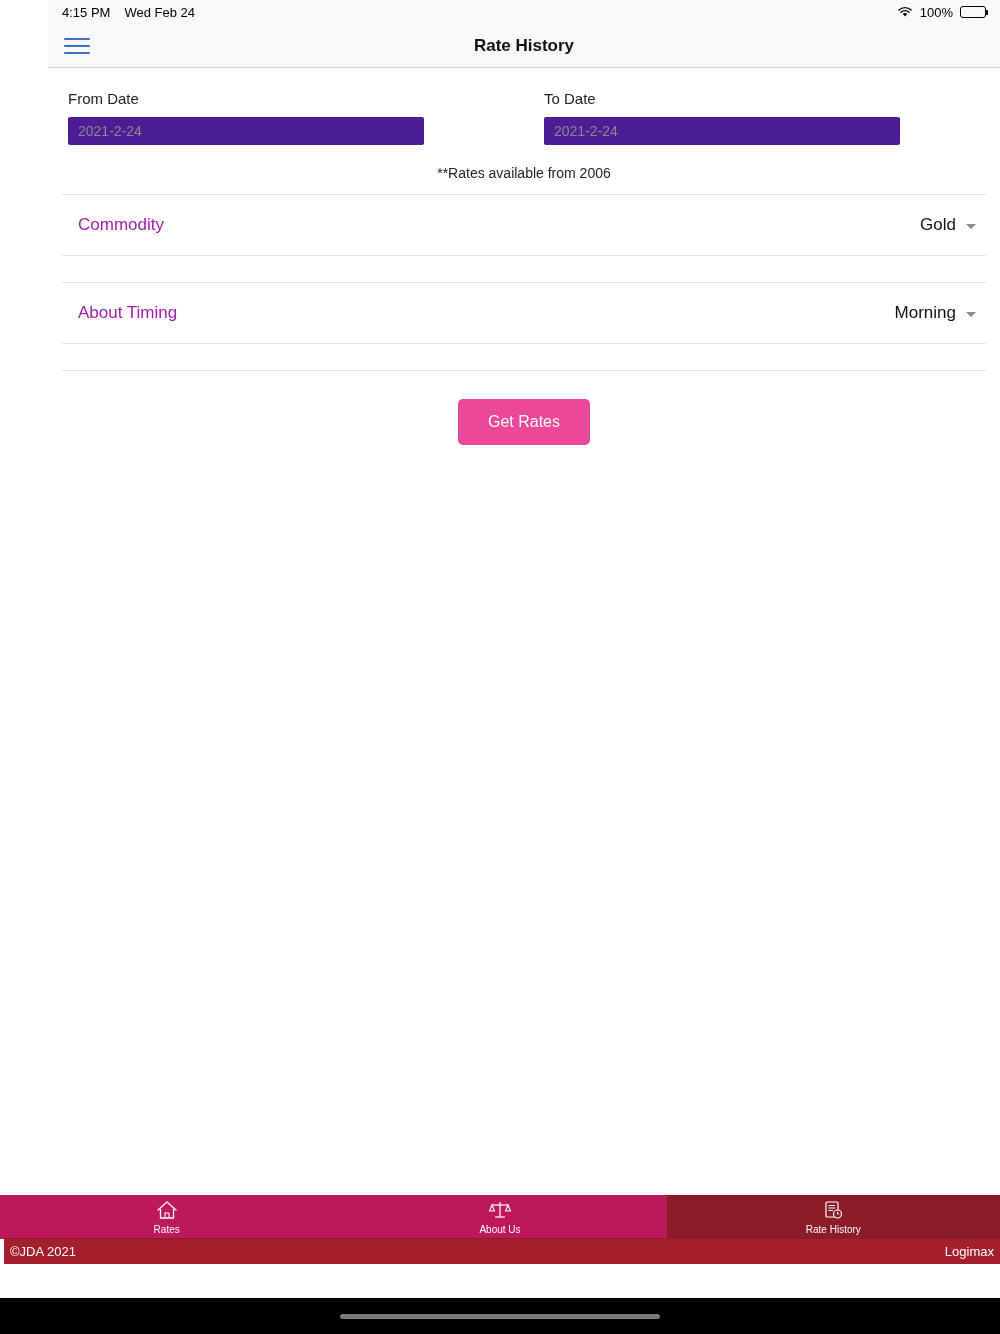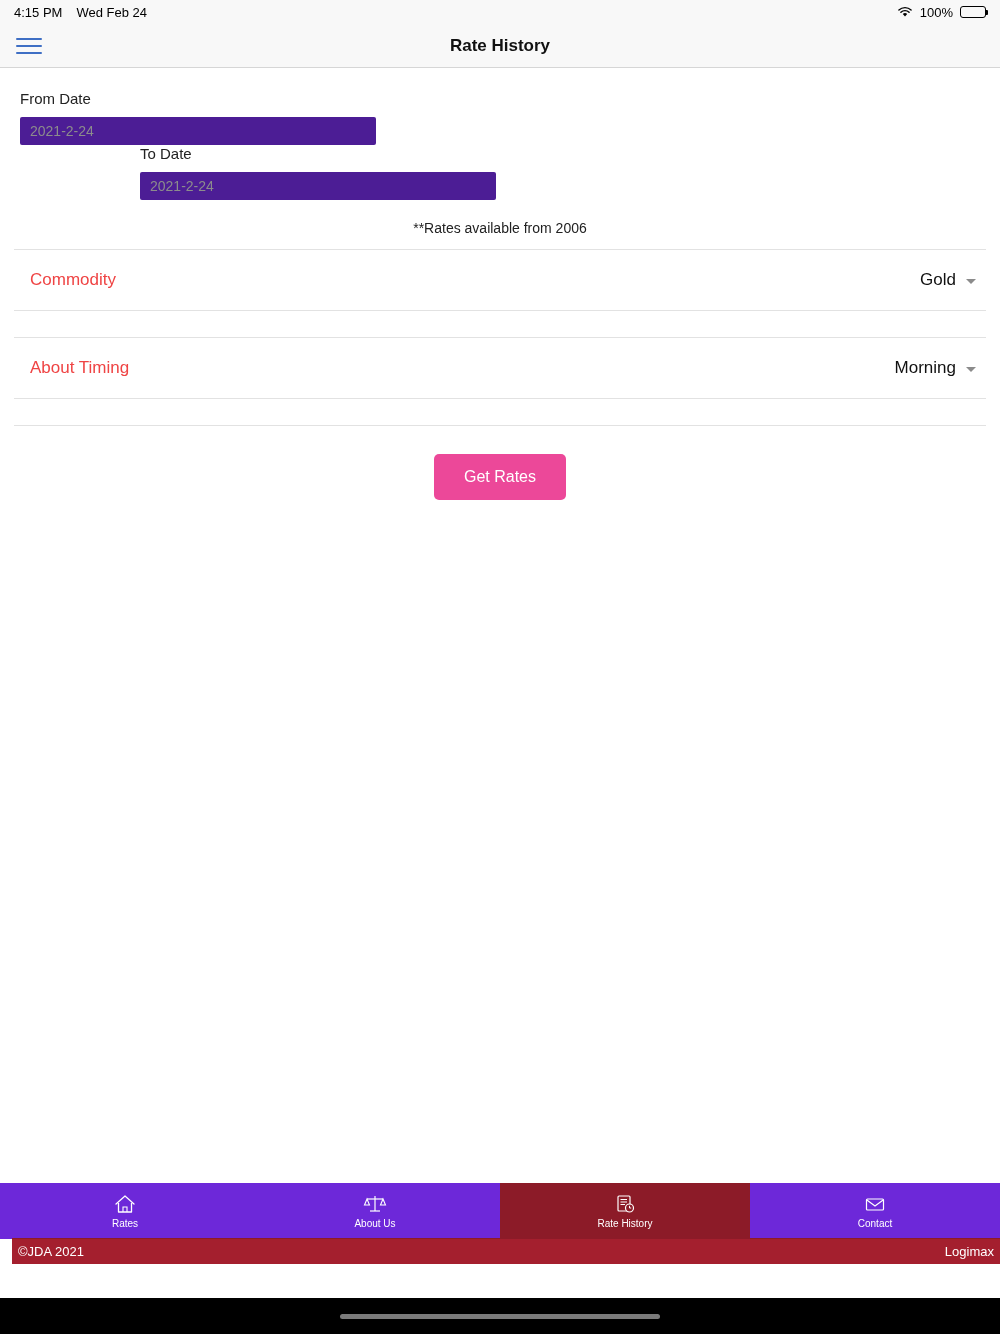--- a/index.html
+++ b/index.html
@@ -9,20 +9,21 @@
     background: #ffffff;
     font-family: "Liberation Sans", sans-serif;
     -webkit-font-smoothing: antialiased;
   }
   .screen {
     position: relative;
     width: 1000px;
     height: 1334px;
     background: #ffffff;
     overflow: hidden;
+    padding-left: 48px;
   }
 
   
   .status-bar {
     height: 24px;
     background: #f8f8f8;
     display: flex;
     align-items: center;
     padding: 0 14px;
     font-size: 13px;
@@ -81,21 +82,20 @@
     font-weight: bold;
     color: #111;
     pointer-events: none;
   }
 
   
   .form-area { padding: 0; }
   .date-row {
     display: flex;
     padding: 22px 20px 0 20px;
-    flex-direction: column;
   }
   .date-field { width: 356px; }
   .date-field + .date-field { margin-left: 120px; }
   .field-label {
     font-size: 15px;
     color: #222;
     margin-bottom: 10px;
   }
   .date-input {
     height: 28px;
@@ -124,21 +124,21 @@
     margin: 0 14px;
   }
 
   .select-row {
     display: flex;
     align-items: center;
     justify-content: space-between;
     padding: 20px 24px 20px 30px;
     background: #fff;
   }
-  .select-label { font-size: 17px; color: #ef4444; }
+  .select-label { font-size: 17px; color: #a21caf; }
   .select-value {
     display: flex;
     align-items: center;
     gap: 10px;
     font-size: 17px;
     color: #111;
     cursor: pointer;
   }
   .caret {
     width: 0; height: 0;
@@ -164,41 +164,41 @@
     padding: 14px 30px;
     cursor: pointer;
     min-width: 100px;
   }
 
   
   .tab-bar {
     position: absolute;
     left: 0; right: 0;
     bottom: 95px;
-    height: 56px;
-    background: #6d28d9;
+    height: 44px;
+    background: #be185d;
     display: flex;
   }
   .tab {
     flex: 1;
     display: flex;
     flex-direction: column;
     align-items: center;
     justify-content: center;
     gap: 3px;
     color: #fff;
     cursor: pointer;
   }
   .tab.active { background: #8c1b28; }
   .tab-label { font-size: 10px; color: #fff; }
   .tab-icon svg { display: block; }
 
   .footer-bar {
     position: absolute;
-    left: 12px; right: 0;
+    left: 4px; right: 0;
     bottom: 70px;
     height: 26px;
     background: #a41f2e;
     border-top: 1px solid #8c1b28;
     display: flex;
     align-items: center;
     justify-content: space-between;
     padding: 0 6px;
     color: #fff;
     font-size: 13px;
@@ -340,29 +340,20 @@
           <path d="M7.5 6.5 H14" stroke="#fff" stroke-width="1"></path>
           <path d="M7.5 9 H14" stroke="#fff" stroke-width="1"></path>
           <path d="M7.5 11.5 H12" stroke="#fff" stroke-width="1"></path>
           <circle cx="16.5" cy="15" r="4" fill="#8c1b28" stroke="#fff" stroke-width="1.2"></circle>
           <path d="M16.5 12.8 V15 H18.2" stroke="#fff" stroke-width="1" fill="none"></path>
         </svg>
       </span>
       <span class="tab-label">Rate History</span>
     </div>
 
-    <div class="tab">
-      <span class="tab-icon">
-        <svg width="24" height="22" viewBox="0 0 24 22">
-          <rect x="3.5" y="6" width="17" height="11" fill="none" stroke="#fff" stroke-width="1.2" rx="1"></rect>
-          <path d="M3.5 6.8 L12 13 L20.5 6.8" fill="none" stroke="#fff" stroke-width="1.2"></path>
-        </svg>
-      </span>
-      <span class="tab-label">Contact</span>
-    </div>
   </div>
 
   <div class="footer-bar">
     <span>©JDA 2021</span>
     <span>Logimax</span>
   </div>
 
   <div class="white-gap"></div>
 
   <div class="home-area">

